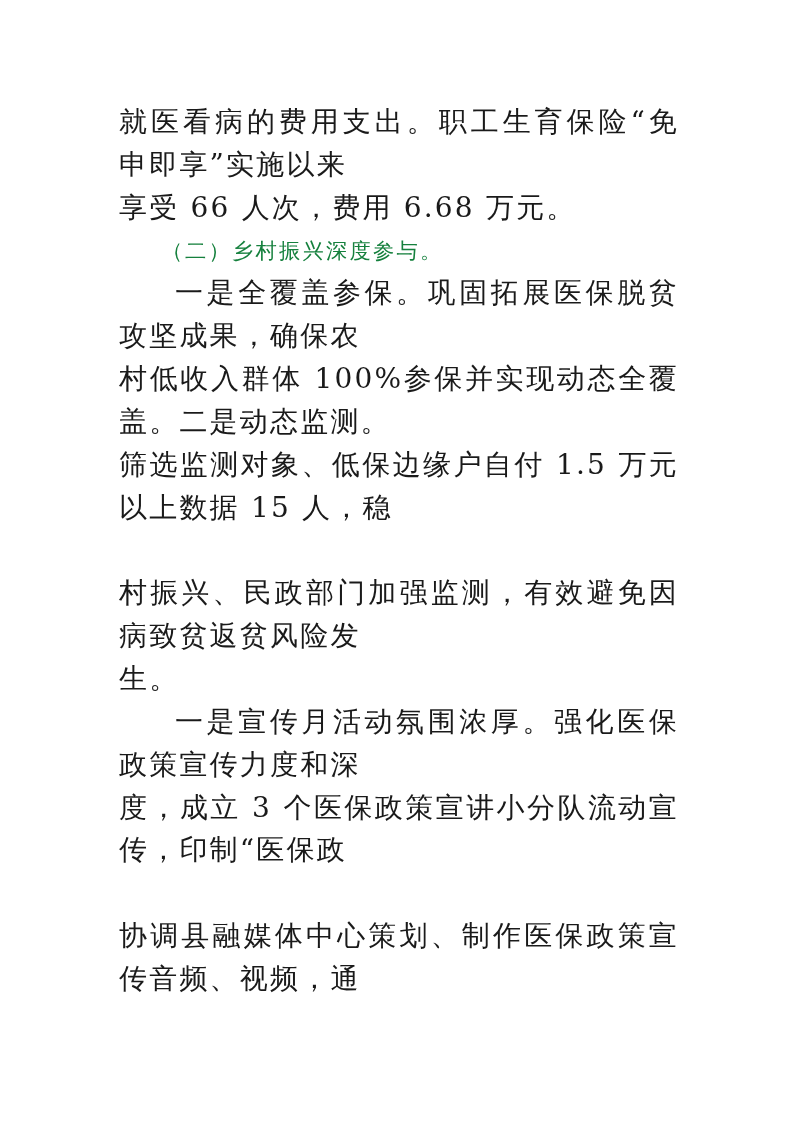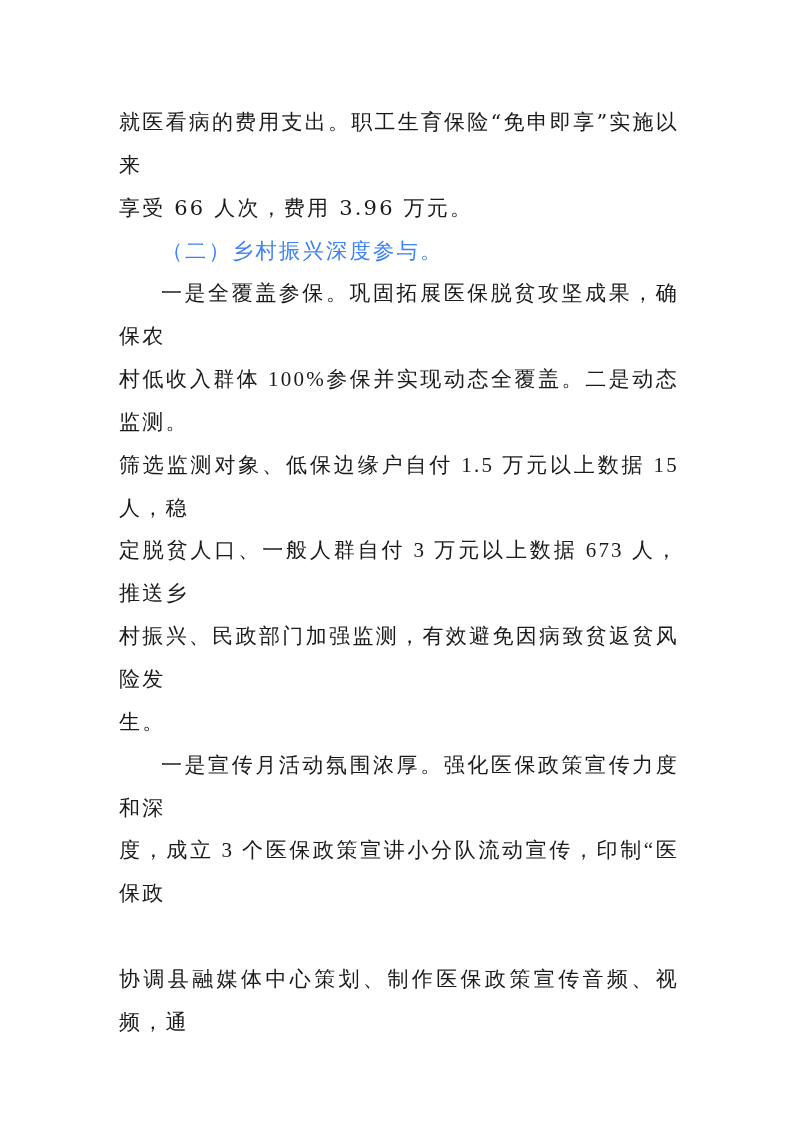--- a/index.html
+++ b/index.html
@@ -16,58 +16,57 @@
       color: #1a1a1a;
     }
     .page {
       position: absolute;
       left: 119px;
       top: 101px;
       width: 560px;
     }
     .para {
       margin: 0;
-      font-size: 21px;
+      font-size: 28px;
       line-height: 42.85px;
       letter-spacing: 2.2px;
       text-align: justify;
       text-justify: inter-character;
       word-break: break-all;
     }
     .para.indent {
       text-indent: 2em;
-      font-family: Liberation Serif, serif;
     }
     .heading {
       margin: 0;
       font-size: 21.3px;
       line-height: 42.85px;
       letter-spacing: 2.2px;
       text-indent: 2em;
       font-weight: normal;
-      color: #3b82f6;
+      color: #15803d;
     }
   </style>
 </head>
 <body>
 
 <div class="page">
 
   <p class="para">
     <span>就医看病的费用支出。职工生育保险“免申即享”实施以来</span><br>
-    <span>享受 66 人次，费用 3.96 万元。</span>
+    <span>享受 66 人次，费用 6.68 万元。</span>
   </p>
 
   <h2 class="heading">（二）乡村振兴深度参与。</h2>
 
   <p class="para indent">
     <span>一是全覆盖参保。巩固拓展医保脱贫攻坚成果，确保农</span><br>
     <span>村低收入群体 100%参保并实现动态全覆盖。二是动态监测。</span><br>
     <span>筛选监测对象、低保边缘户自付 1.5 万元以上数据 15 人，稳</span><br>
-    <span>定脱贫人口、一般人群自付 3 万元以上数据 673 人，推送乡</span><br>
+    <br>
     <span>村振兴、民政部门加强监测，有效避免因病致贫返贫风险发</span><br>
     <span>生。</span>
   </p>
 
 
   <p class="para indent">
     <span>一是宣传月活动氛围浓厚。强化医保政策宣传力度和深</span><br>
     <span>度，成立 3 个医保政策宣讲小分队流动宣传，印制“医保政</span><br>
     <br>
     <span>协调县融媒体中心策划、制作医保政策宣传音频、视频，通</span><br>

